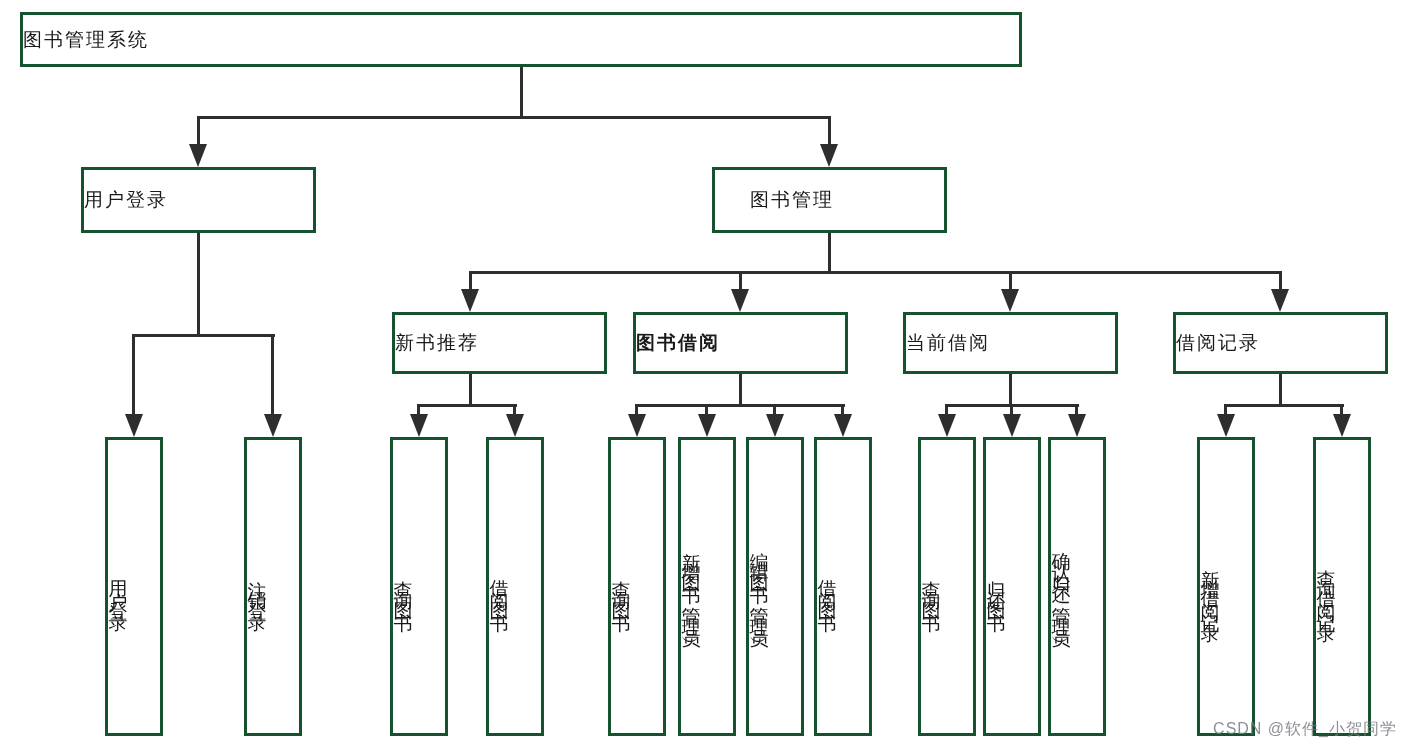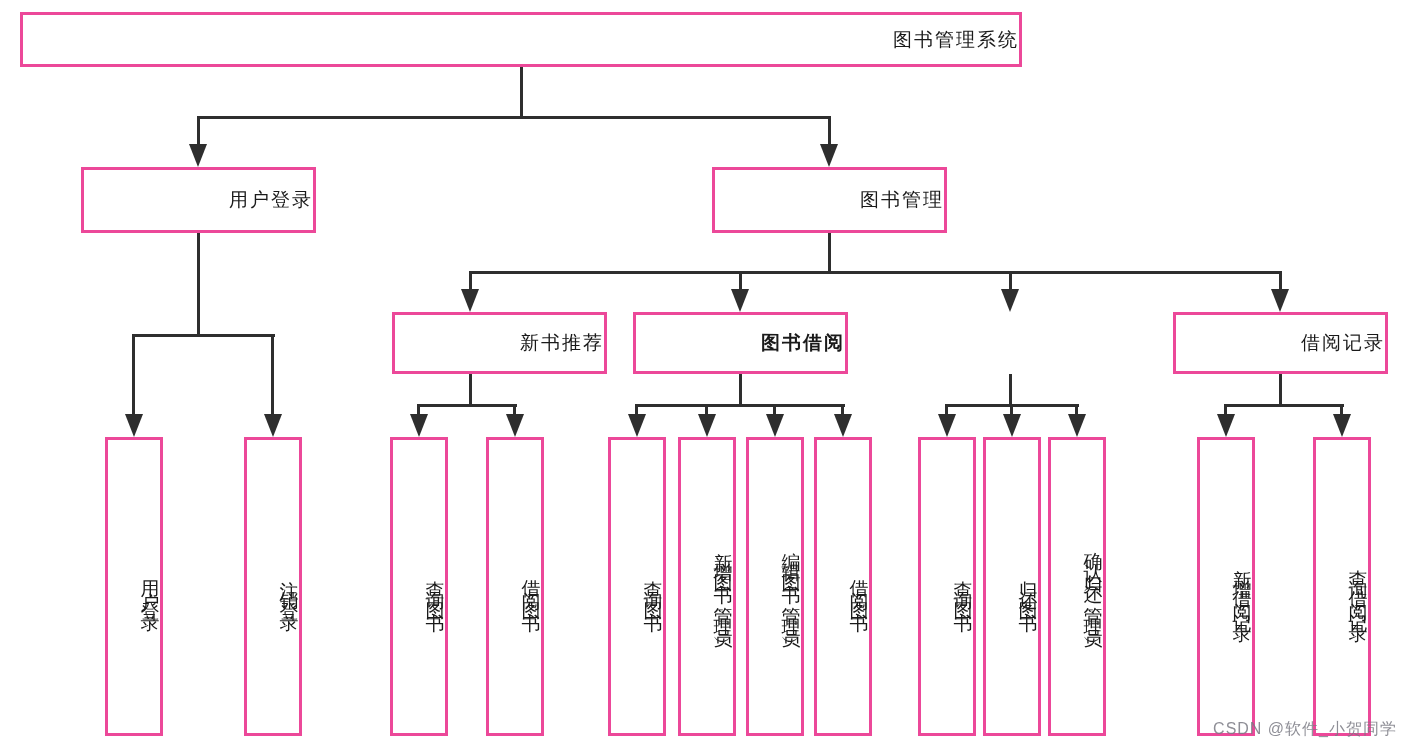--- a/index.html
+++ b/index.html
@@ -12,25 +12,25 @@
     position: relative;
     width: 1405px;
     height: 747px;
     background: #ffffff;
     overflow: hidden;
   }
   
   .box {
     position: absolute;
     background: #ffffff;
-    border: 3px solid #ec4899;
+    border: 3px solid #14532d;
     box-sizing: border-box;
     display: flex;
     align-items: center;
-    justify-content: flex-end;
+    justify-content: flex-start;
   }
   .hbox span {
     font-size: 19px;
     color: #1a1a1a;
     letter-spacing: 2px;
     white-space: nowrap;
   }
   .vtext {
     writing-mode: vertical-rl;
     text-orientation: mixed;
@@ -83,21 +83,21 @@
     <div class="hl" style="left:197px; top:116px; width:634px;"></div>
     <div class="vl" style="left:197px; top:116px; height:30px;"></div>
     <div class="arrow" style="left:189px; top:144px;"></div>
     <div class="vl" style="left:828px; top:116px; height:30px;"></div>
     <div class="arrow" style="left:820px; top:144px;"></div>
   </div>
 
   <div class="box hbox" style="left:81px; top:167px; width:235px; height:66px;">
     <span>用户登录</span>
   </div>
-  <div class="box hbox" style="left:712px; top:167px; width:235px; height:66px;">
+  <div class="box hbox" style="left:712px; top:167px; width:235px; height:66px;padding-left:35px;">
     <span>图书管理</span>
   </div>
 
   <div>
     <div class="vl" style="left:197px; top:233px; height:103px;"></div>
     <div class="hl" style="left:132px; top:334px; width:143px;"></div>
     <div class="vl" style="left:132px; top:334px; height:82px;"></div>
     <div class="arrow" style="left:125px; top:414px;"></div>
     <div class="vl" style="left:271px; top:334px; height:82px;"></div>
     <div class="arrow" style="left:264px; top:414px;"></div>
@@ -115,20 +115,23 @@
     <div class="vl" style="left:1279px; top:271px; height:20px;"></div>
     <div class="arrow" style="left:1271px; top:289px;"></div>
   </div>
 
   <div class="box hbox" style="left:363px; top:312px; width:215px; height:62px;margin-left:29px;">
     <span>新书推荐</span>
   </div>
   <div class="box hbox" style="left:633px; top:312px; width:215px; height:62px;font-weight:bold;">
     <span>图书借阅</span>
   </div>
+  <div class="box hbox" style="left:903px; top:312px; width:215px; height:62px;">
+    <span>当前借阅</span>
+  </div>
   <div class="box hbox" style="left:1173px; top:312px; width:215px; height:62px;font-family:Liberation Mono, monospace;">
     <span>借阅记录</span>
   </div>
 
   <div>
     <div class="vl" style="left:469px; top:374px; height:32px;"></div>
     <div class="hl" style="left:417px; top:404px; width:100px;"></div>
     <div class="vl" style="left:417px; top:404px; height:12px;"></div>
     <div class="arrow" style="left:410px; top:414px;"></div>
     <div class="vl" style="left:513px; top:404px; height:12px;"></div>

